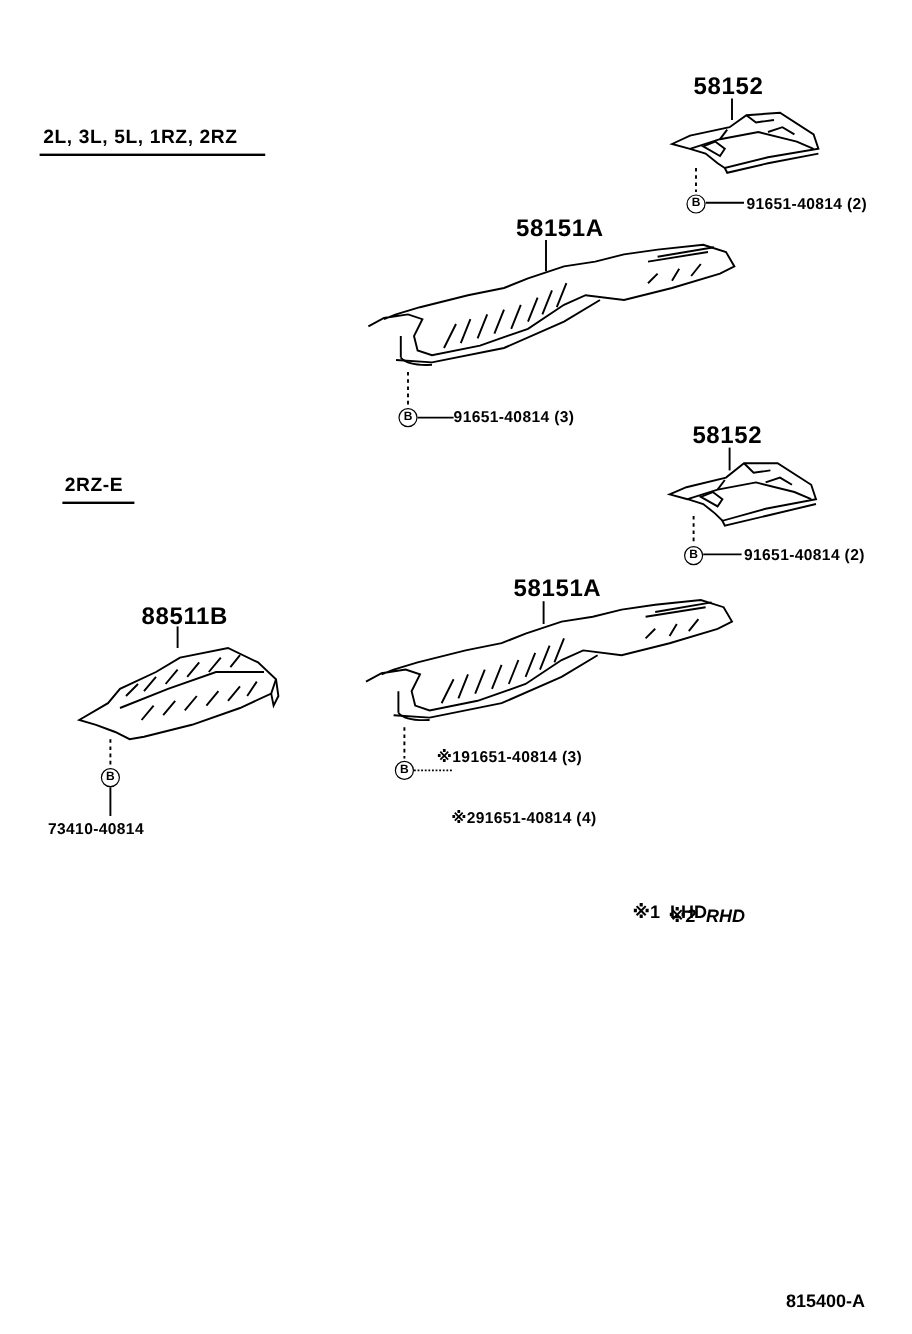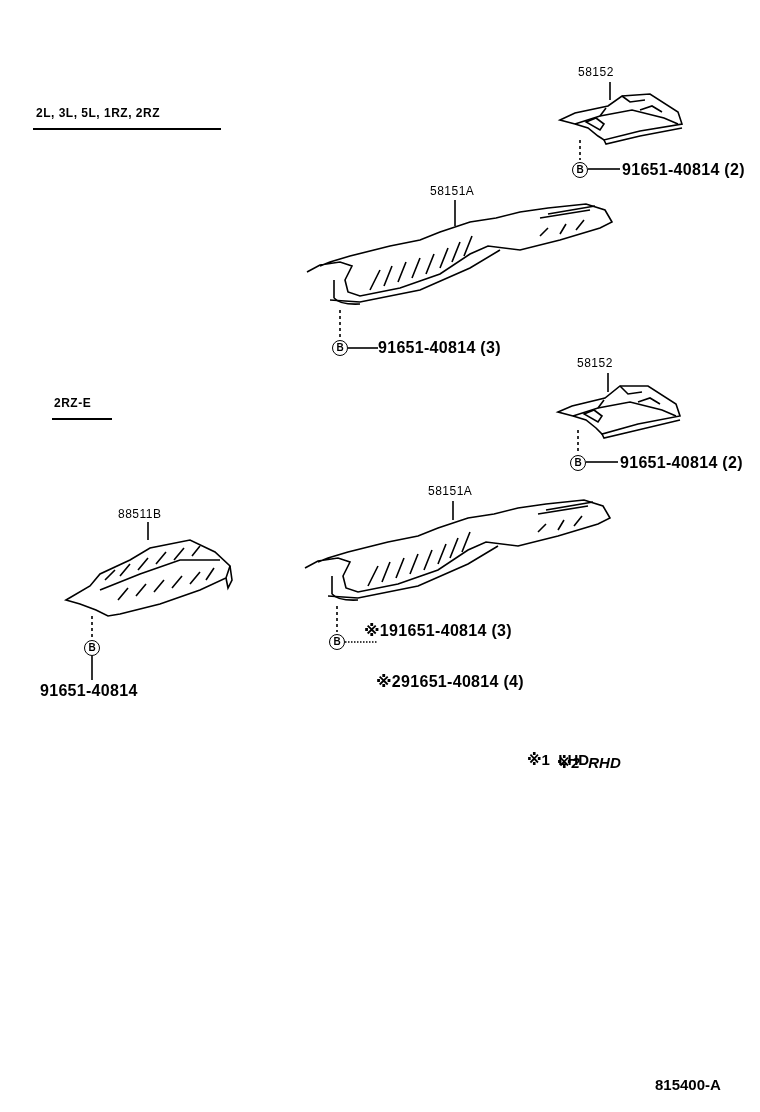--- a/index.html
+++ b/index.html
@@ -1,21 +1,21 @@
 <!DOCTYPE html>
 <html><head>
 <meta charset="utf-8">
 <style>
   html, body { margin:0; padding:0; background:#ffffff; }
   body { width:760px; height:1112px; position:relative; overflow:hidden;
          font-family:"Liberation Sans", "DejaVu Sans", sans-serif; color:#000; }
   .abs { position:absolute; }
-  .lbl { font-weight:normal; font-size:12px; letter-spacing:0.5px; white-space:nowrap; line-height:18px; }
-  .pn { font-weight:bold; font-size:16px; white-space:nowrap; line-height:18px; letter-spacing:0.3px; }
-  .heading { font-weight:bold; font-size:12px; white-space:nowrap; letter-spacing:0.5px; }
+  .lbl { font-weight:bold; font-size:20px; letter-spacing:0.5px; white-space:nowrap; line-height:18px; }
+  .pn { font-weight:bold; font-size:13px; white-space:nowrap; line-height:18px; letter-spacing:0.3px; }
+  .heading { font-weight:bold; font-size:16px; white-space:nowrap; letter-spacing:0.5px; }
   .uline { position:absolute; height:2px; background:#000; }
   .bcirc { position:absolute; width:14px; height:14px; border:1.5px solid #000; border-radius:50%;
            font-size:10px; font-weight:bold; line-height:14px; text-align:center; box-sizing:content-box; }
   svg.draw { position:absolute; left:0; top:0; }
   .note { font-weight:bold; font-size:15px; white-space:nowrap; }
 </style>
 </head>
 <body>
 
 <svg class="draw" width="760" height="1112" viewBox="0 0 760 1112" fill="none" stroke="#000" stroke-width="1.6">
@@ -91,21 +91,21 @@
 <div class="abs lbl" style="left:430px; top:182px;">58151A</div>
 <div class="bcirc" style="left:332px; top:340px;">B</div>
 <div class="abs pn" style="left:378px; top:339px;">91651-40814 (3)</div>
 
 <div class="abs lbl" style="left:577px; top:354px;">58152</div>
 <div class="bcirc" style="left:570px; top:455px;">B</div>
 <div class="abs pn" style="left:620px; top:454px;">91651-40814 (2)</div>
 
 <div class="abs lbl" style="left:118px; top:505px;">88511B</div>
 <div class="bcirc" style="left:84px; top:640px;">B</div>
-<div class="abs pn" style="left:40px; top:682px;">91651-40814</div>
+<div class="abs pn" style="left:40px; top:682px;">73410-40814</div>
 
 <div class="abs lbl" style="left:428px; top:482px;">58151A</div>
 <div class="bcirc" style="left:329px; top:634px;">B</div>
 <div class="abs pn" style="left:364px; top:622px;">
   <span>※1</span><span>91651-40814 (3)</span>
 </div>
 <div class="abs pn" style="left:376px; top:643px;margin-top:30px;">
   <span>※2</span><span>91651-40814 (4)</span>
 </div>
 

